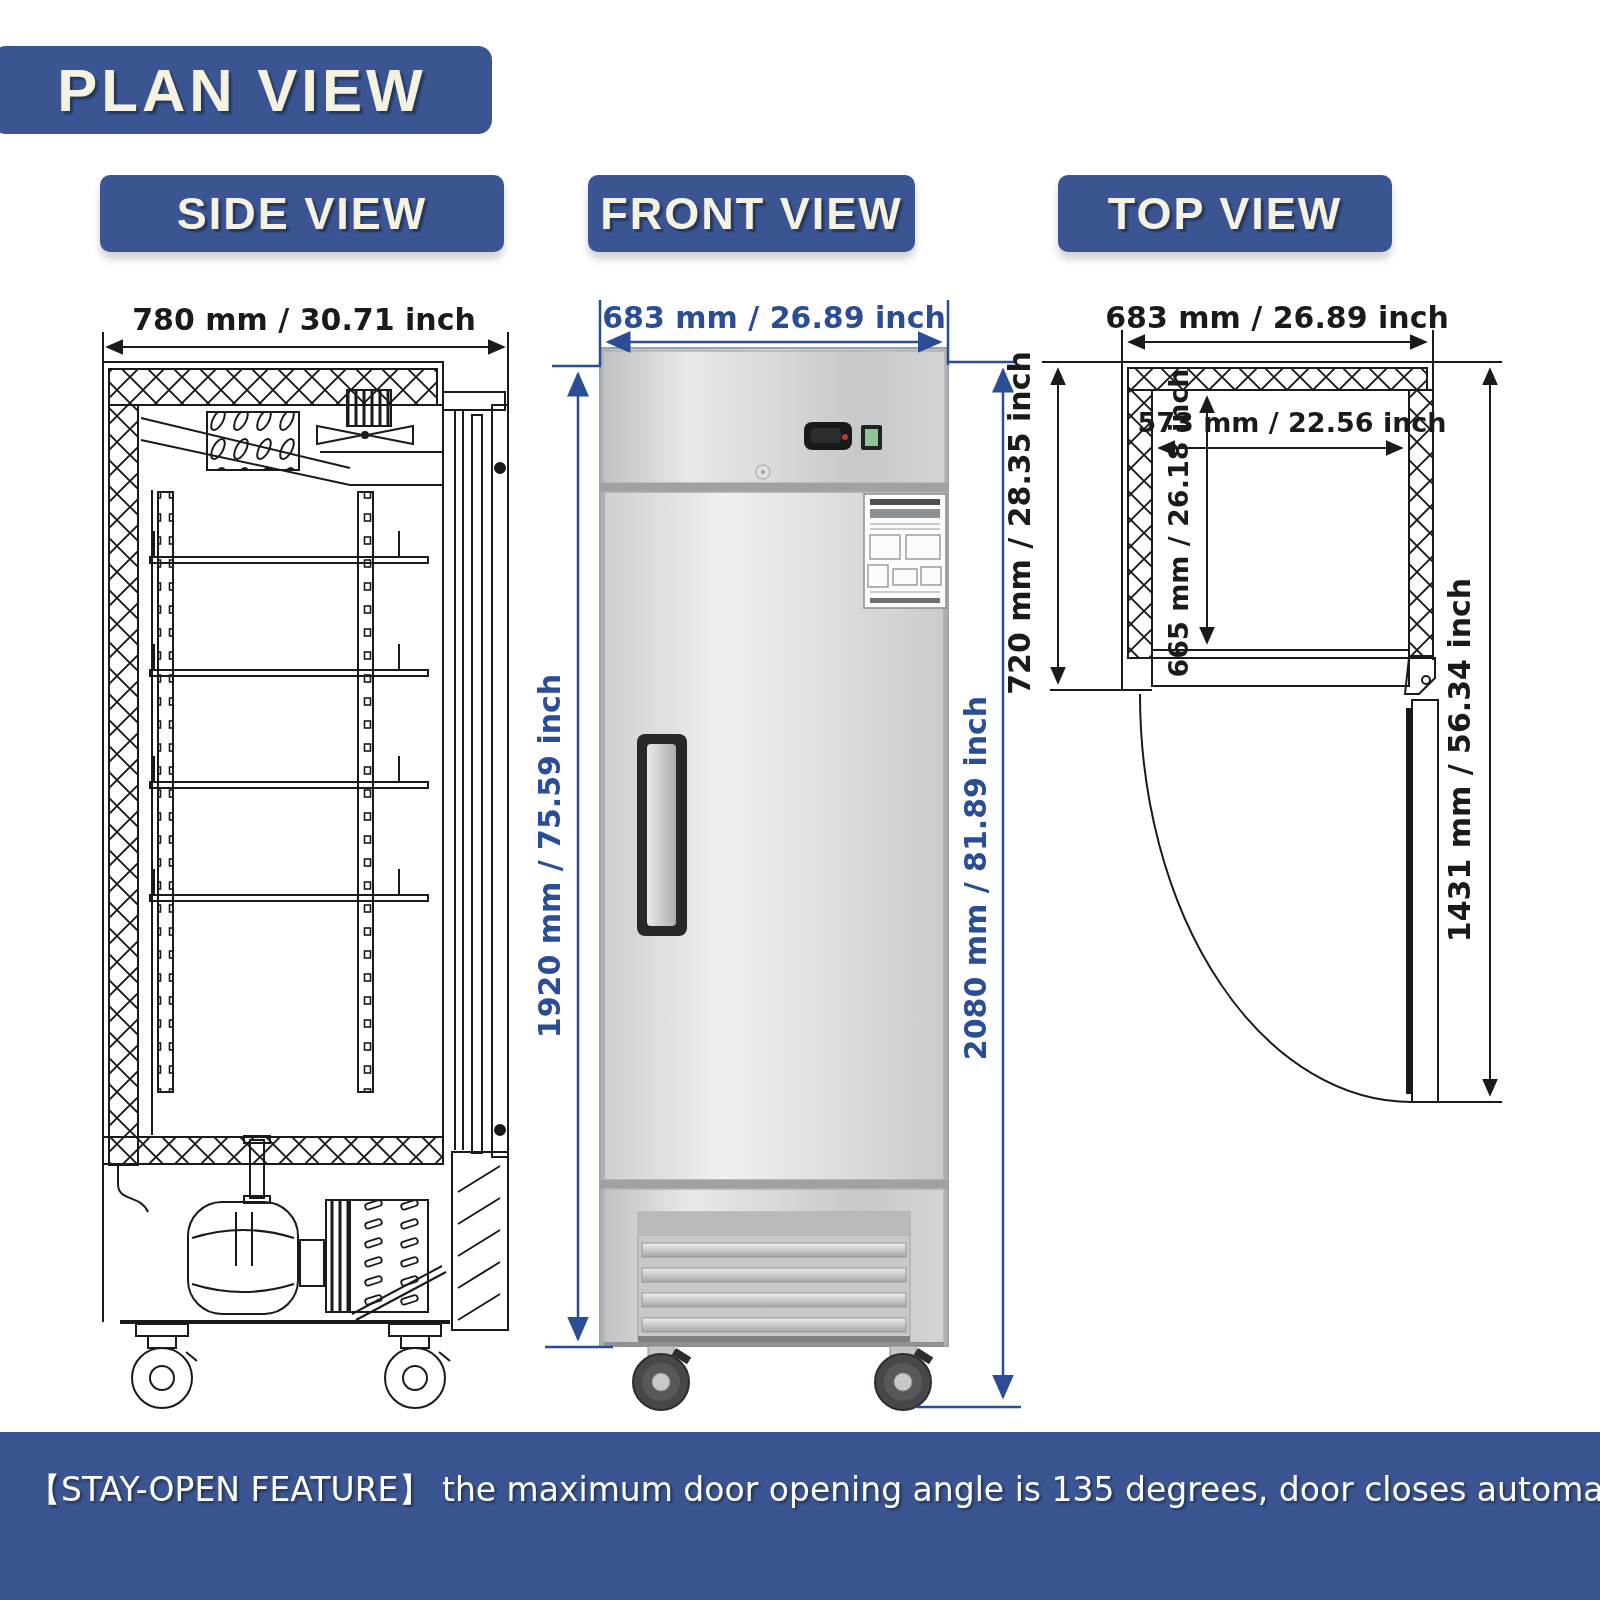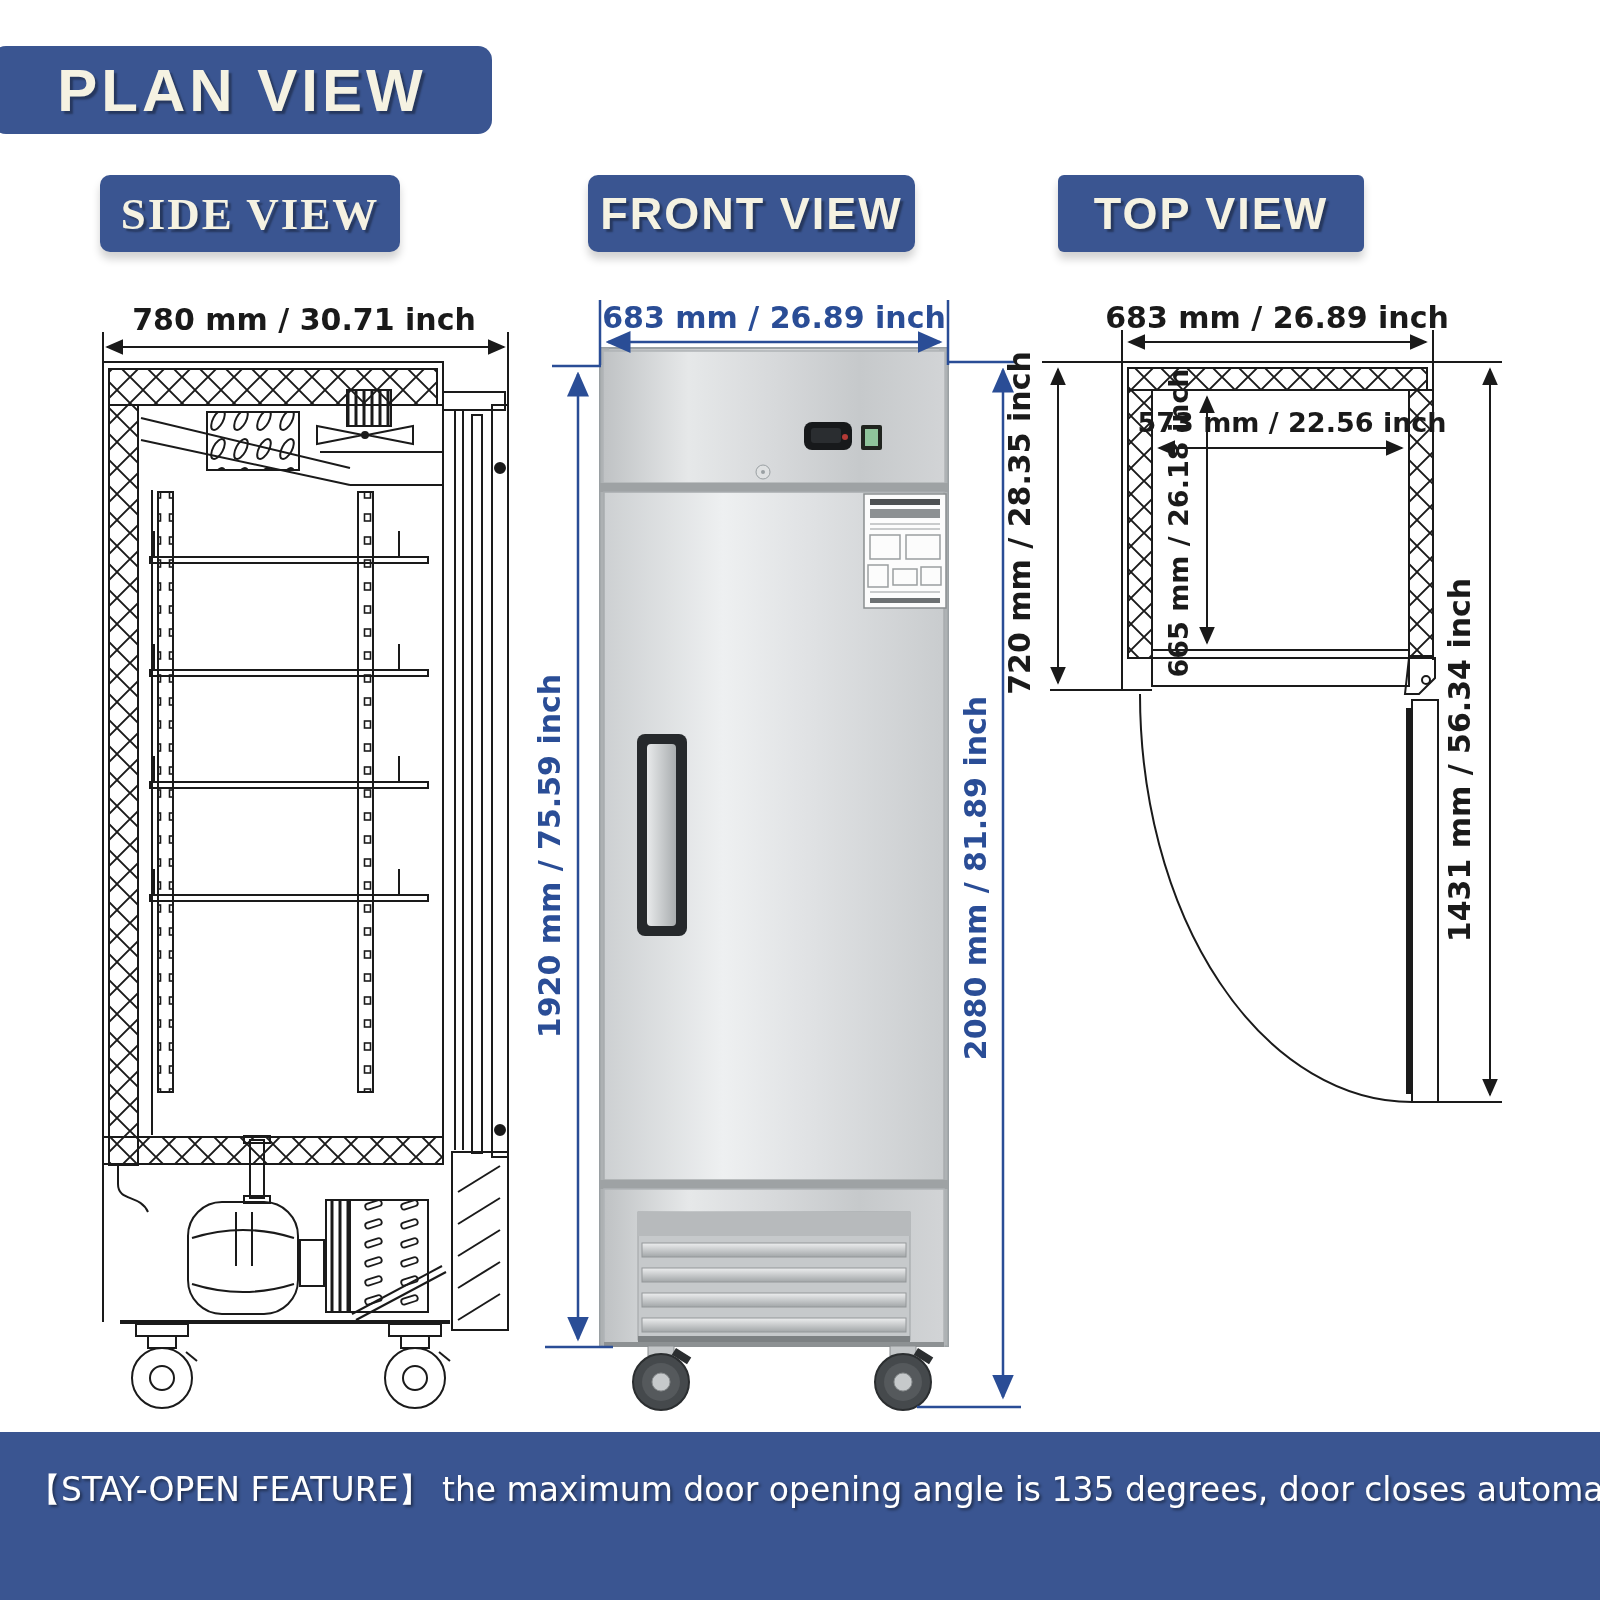--- a/index.html
+++ b/index.html
@@ -5,23 +5,23 @@
   html,body{margin:0;padding:0;background:#fff;}
   .page{position:relative;width:1600px;height:1600px;background:#ffffff;overflow:hidden;
         font-family:"Liberation Sans",sans-serif;}
   .banner{position:absolute;background:#3a5591;color:#f5f2e2;font-weight:bold;
           display:flex;align-items:center;justify-content:center;
           text-shadow:3px 3px 2px rgba(0,0,0,.35);}
   .banner.main{left:-8px;top:46px;width:500px;height:88px;border-radius:14px;
                font-size:60px;letter-spacing:4px;}
   .banner.sub{top:175px;height:77px;border-radius:10px;font-size:45px;letter-spacing:2px;
               box-shadow:0 7px 9px rgba(0,0,0,.18);}
-  #b-side{left:100px;width:300px;font-family:Liberation Serif, serif;}
+  #b-side{left:100px;width:404px;}
   #b-front{left:588px;width:327px;text-align:right;}
-  #b-top{left:1058px;width:306px;border-radius:6px;}
+  #b-top{left:1058px;width:334px;}
   .footer{position:absolute;left:0;top:1432px;width:1600px;height:168px;background:#3a5591;
           color:#ffffff;font-size:33px;line-height:64px;padding:26px 0 0 28px;box-sizing:border-box;
           text-shadow:2px 2px 3px rgba(0,0,0,.45);font-family:"DejaVu Sans","Liberation Sans",sans-serif;}
   .footer div{white-space:nowrap;}
   svg{position:absolute;left:0;top:0;}
   text.dim{font-family:"DejaVu Sans",sans-serif;font-weight:bold;font-size:30px;fill:#1a1a1a;}
   text.dimblue{fill:#2a4d96;}
   text.dimsmall{font-size:27px;}
 </style>
 </head>

